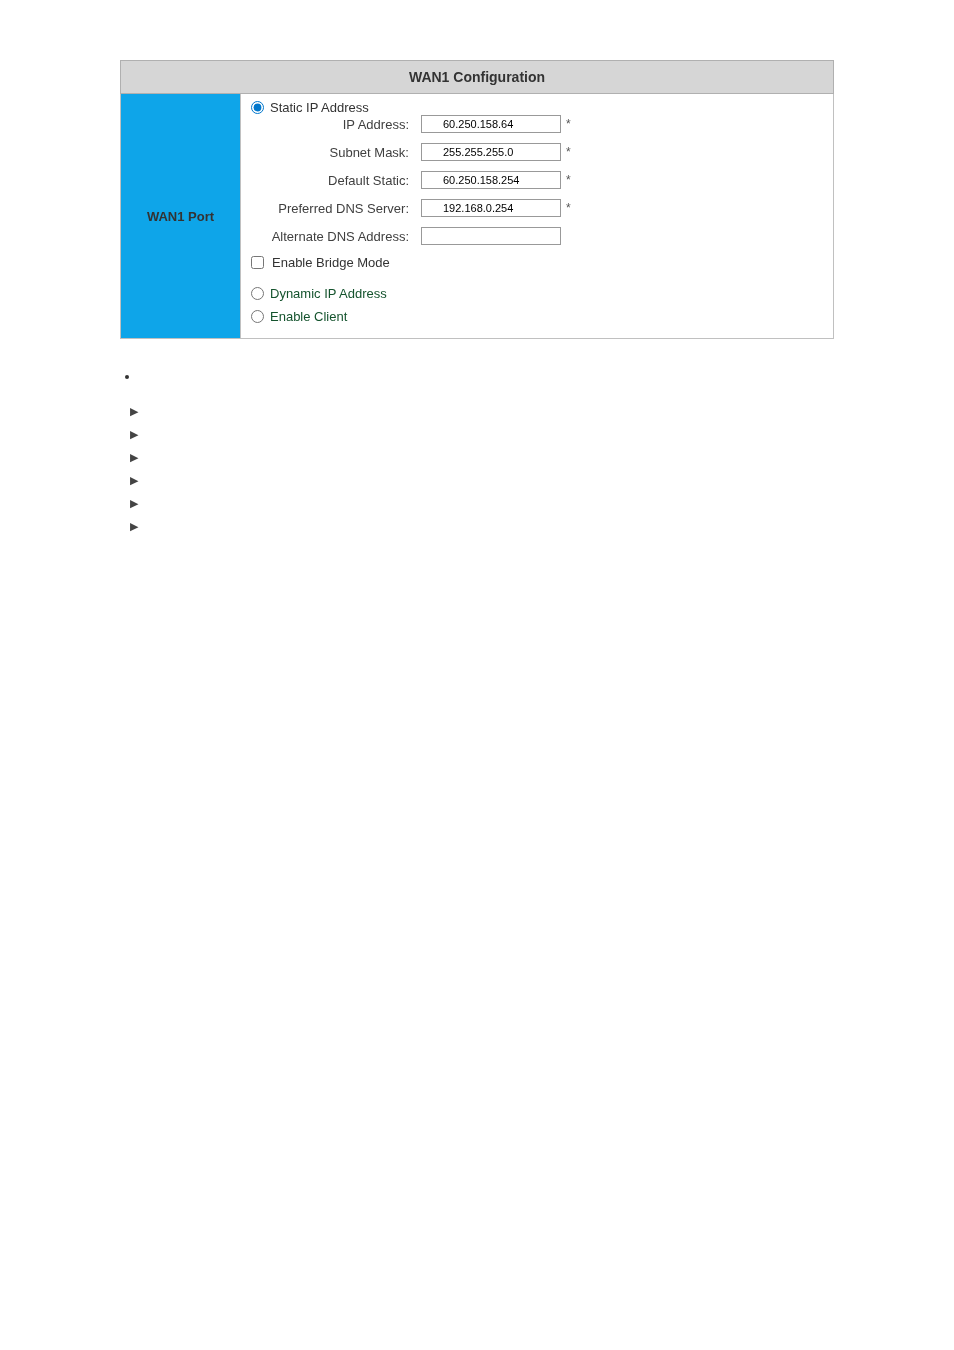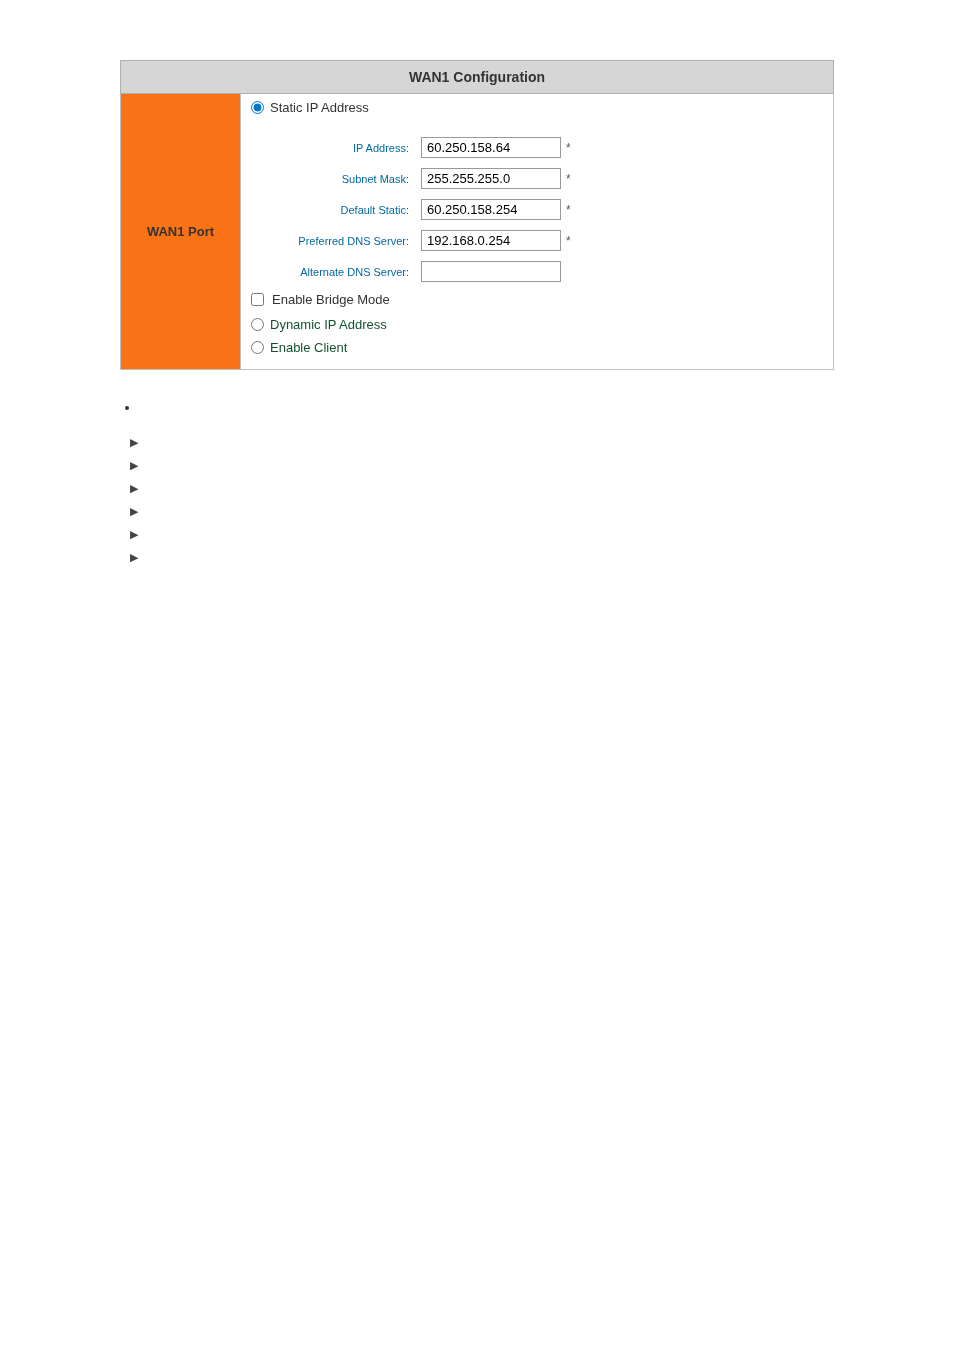--- a/index.html
+++ b/index.html
@@ -39,46 +39,46 @@
       padding: 6px 10px;
       vertical-align: middle;
     }
 
     .wan-port-cell {
       font-weight: bold;
       font-size: 13px;
       text-align: center;
       vertical-align: middle;
       width: 120px;
-      background: #f97316;
+      background: #0ea5e9;
     }
 
     .config-content-cell {
       padding: 10px 20px;
     }
 
     .config-row {
       display: flex;
       align-items: center;
       margin-bottom: 10px;
     }
 
     .config-row label {
       width: 170px;
       text-align: right;
       padding-right: 12px;
-      color: #0369a1;
-      font-size: 11px;
+      color: #404040;
+      font-size: 13px;
     }
 
     .config-row input[type="text"] {
       width: 140px;
       border: 1px solid #999;
-      padding: 2px 5px;
-      font-size: 13px;
+      padding: 2px 21px;
+      font-size: 11px;
     }
 
     .asterisk {
       color: #555;
       margin-left: 5px;
       font-size: 12px;
     }
 
     .radio-row {
       display: flex;
@@ -91,38 +91,38 @@
     }
 
     .radio-row label {
       font-size: 13px;
       color: #14532d;
     }
 
     .static-ip-row {
       display: flex;
       align-items: center;
-      margin-bottom: 22px;
+      margin-bottom: 0;
     }
 
     .static-ip-row input[type="radio"] {
       margin-right: 6px;
       accent-color: #0077cc;
     }
 
     .static-ip-row label {
       font-size: 13px;
       color: #333;
       font-weight: normal;
     }
 
     .checkbox-row {
       display: flex;
       align-items: center;
-      margin-bottom: 10px;
+      margin-bottom: 16px;
     }
 
     .checkbox-row input[type="checkbox"] {
       margin-right: 8px;
     }
 
     .checkbox-row label {
       font-size: 13px;
       color: #333;
     }
@@ -197,21 +197,21 @@
         <span class="asterisk">*</span>
       </div>
 
       <div class="config-row">
         <label>Preferred DNS Server:</label>
         <input type="text" value="192.168.0.254" style="">
         <span class="asterisk">*</span>
       </div>
 
       <div class="config-row">
-        <label>Alternate DNS Server:</label>
+        <label>Alternate DNS Address:</label>
         <input type="text" value="" style="">
       </div>
 
       <div class="checkbox-row">
         <input type="checkbox" id="bridge_mode" style="">
         <label for="bridge_mode">Enable Bridge Mode</label>
       </div>
 
       <div class="radio-row">
         <input type="radio" name="wan_type" id="dynamic_ip" style="">

